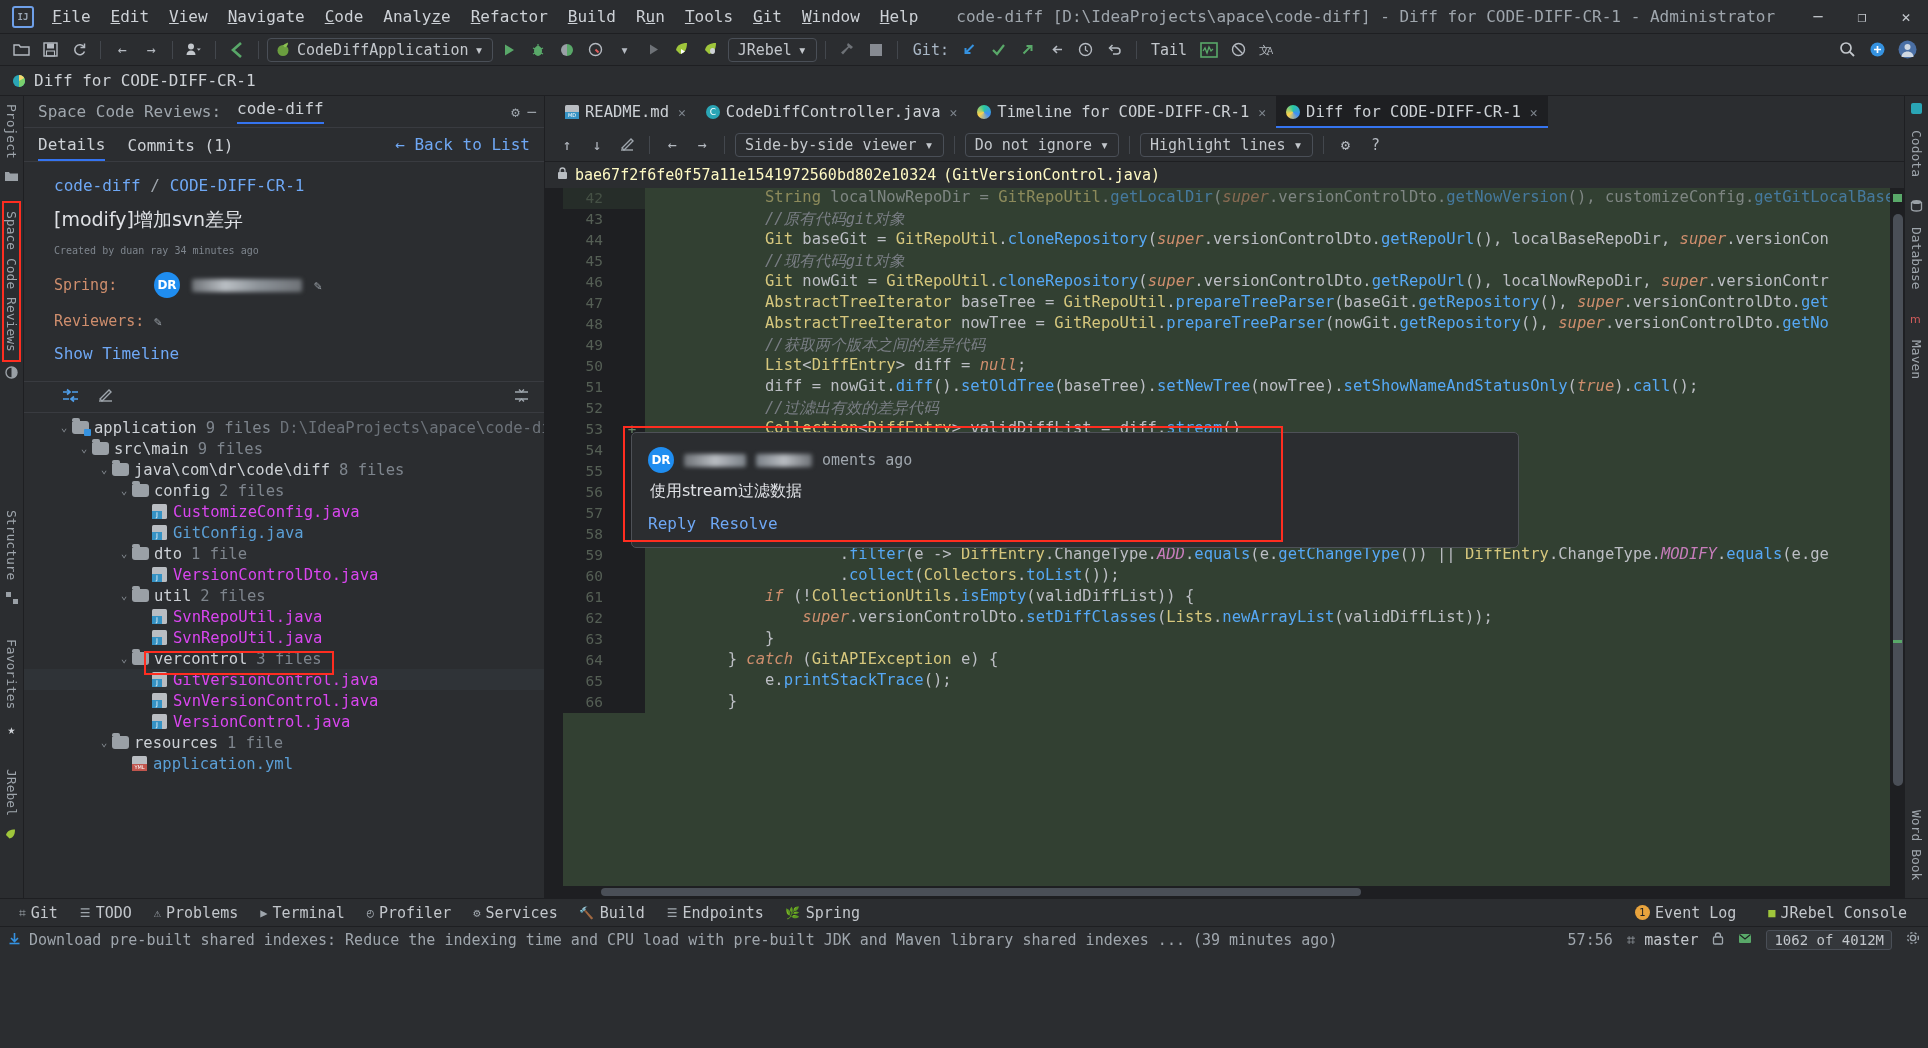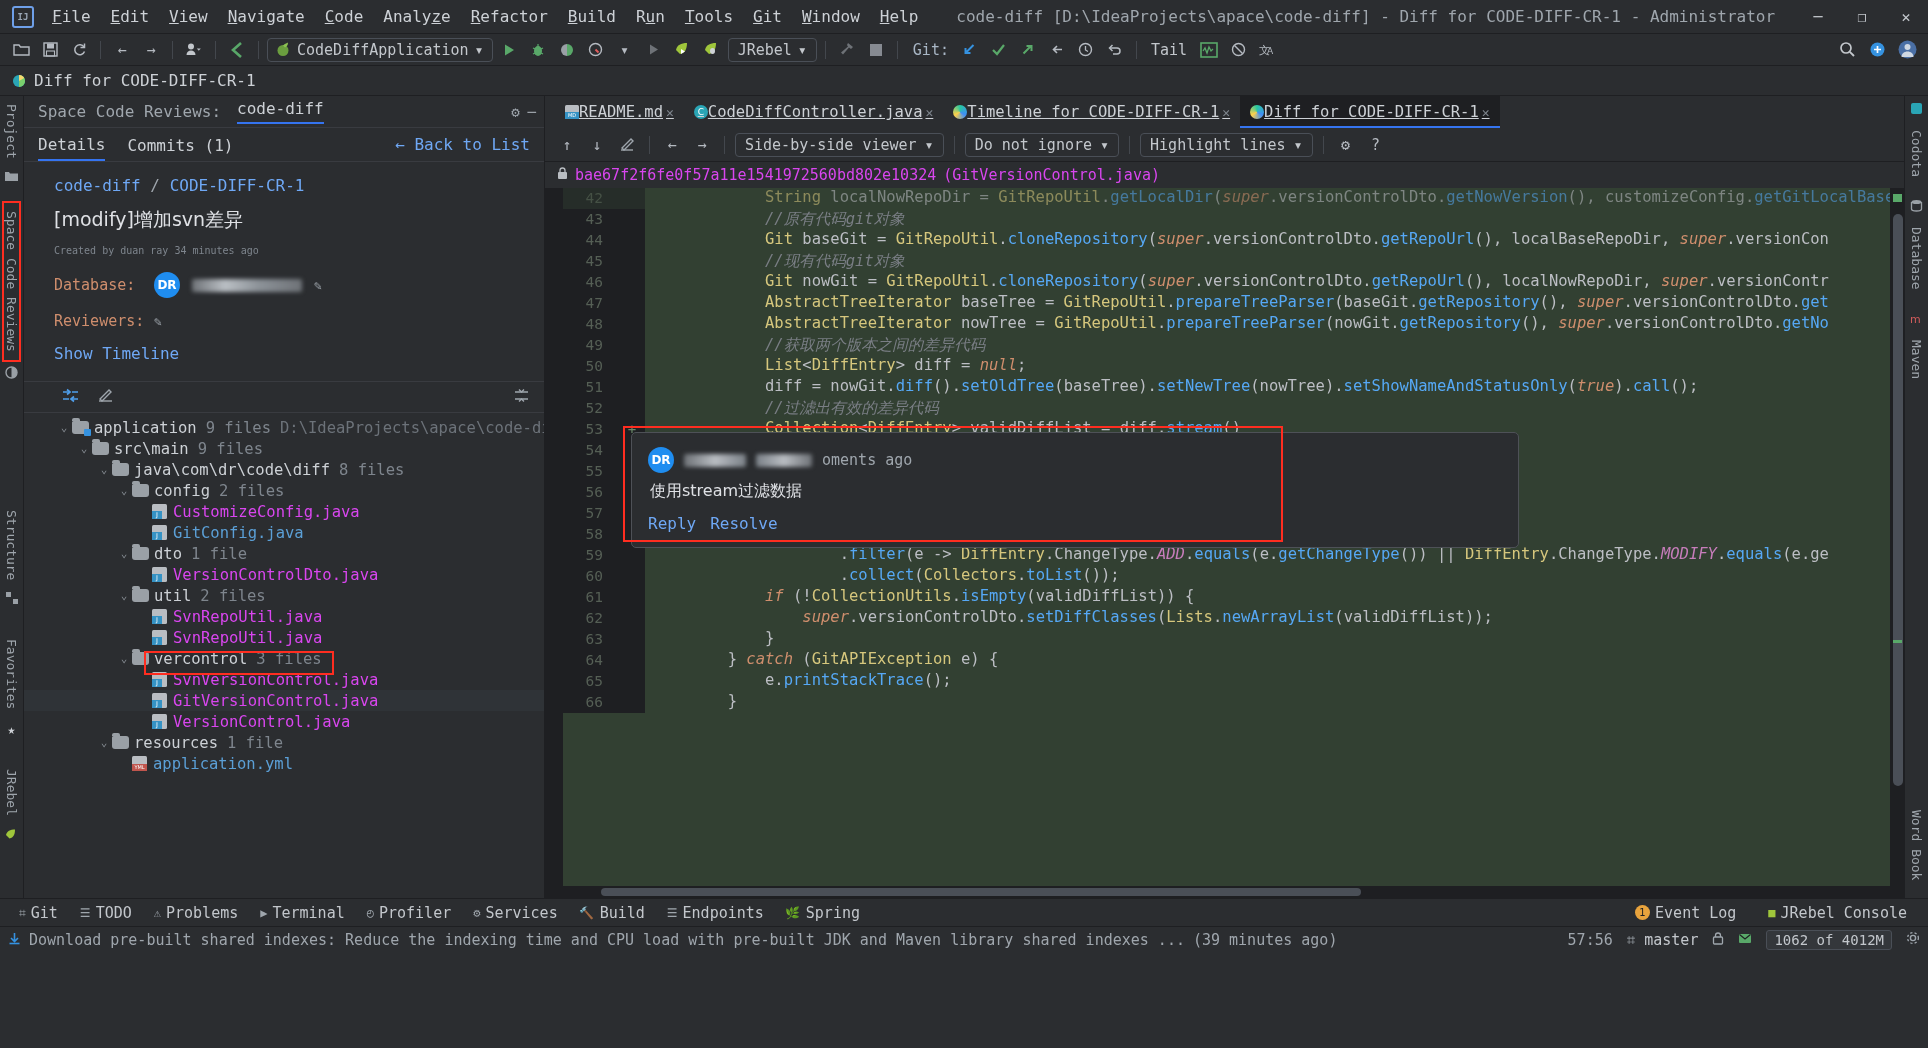--- a/index.html
+++ b/index.html
@@ -87,35 +87,35 @@
   .tname.green{color:#d946ef;}
   .tname.blue{color:#5b9fd6;}
   .tmeta{color:#7e858d;margin-left:9px;}
   .tpath{color:#6c7279;margin-left:9px;}
   .hl-box{position:absolute; border:2px solid #ff2d20; pointer-events:none;}
 
   
   .editorside{ flex:1; display:flex; flex-direction:column; min-width:0; background:#1e1f22;}
   .tabsrow{ height:32px; background:#2b2d30; display:flex; align-items:stretch; flex:none;}
   .tabpad{width:10px;}
-  .tab{ display:flex; align-items:center; padding:0 10px; font-size:15.5px; color:#cdd1d6; white-space:nowrap; position:relative;text-decoration:underline;}
+  .tab{ display:flex; align-items:center; gap:6px; padding:0 10px; font-size:15.5px; color:#cdd1d6; white-space:nowrap; position:relative;}
   .tab.active{ background:#1e1f22; }
   .tab.active:after{content:"";position:absolute;left:0;right:0;bottom:0;height:2px;background:#3574f0;}
   .tab .x{color:#7e858d;font-size:13px;margin-left:3px;}
   .ico-md{width:14px;height:14px;background:#b9bdc2;border-radius:1.5px;position:relative;flex:none;}
   .ico-md:after{content:"MD";position:absolute;left:0;bottom:0;width:14px;height:7px;background:#3592c4;color:#fff;font-size:5px;line-height:7px;text-align:center;font-family:"DejaVu Sans",sans-serif;}
   .ico-c{width:14px;height:14px;border-radius:50%;background:#2aa5b5;color:#fff;font-size:9px;display:flex;align-items:center;justify-content:center;flex:none;font-family:"DejaVu Sans",sans-serif;}
   .ico-space{width:14px;height:14px;border-radius:50%;background:conic-gradient(#27c8a0,#3f8ef7,#ffd24a,#27c8a0);flex:none;}
 
   .difftoolbar{height:34px;background:#2b2d30;display:flex;align-items:center;gap:6px;padding:0 10px;flex:none;border-bottom:1px solid #1e1f22;}
   .dt-ico{width:24px;height:22px;display:flex;align-items:center;justify-content:center;color:#b5bac1;font-size:15px;border-radius:3px;}
   .dt-sep{width:1px;height:18px;background:#43474d;margin:0 4px;}
   .dt-combo{height:24px;display:flex;align-items:center;gap:8px;padding:0 9px;border:1px solid #4a4f57;border-radius:4px;font-size:15px;color:#c3c7cc;white-space:nowrap;}
 
-  .revbar{height:26px;background:#2b2d30;display:flex;align-items:center;gap:7px;padding-left:12px;flex:none;font-size:15px;color:#d946ef;white-space:nowrap;}
+  .revbar{height:26px;background:#2b2d30;display:flex;align-items:center;gap:7px;padding-left:12px;flex:none;font-size:15px;color:#fef9c3;white-space:nowrap;}
   .lock{font-size:12px;color:#b9bdc2;}
 
   .codearea{flex:1;display:flex;min-height:0;position:relative;overflow:hidden;background:#1e1f22;}
   .gutter-add{width:18px;background:#1e1f22;flex:none;}
   .code-pane{flex:1;position:relative;overflow:hidden;background:#324032;}
   .lines{position:absolute;inset:0;}
   .cline{height:21px;display:flex;align-items:flex-start;white-space:pre;font-size:15.5px;font-family:"DejaVu Sans Mono",monospace;}
   .lnum{width:56px;flex:none;text-align:right;padding-right:16px;color:#555f55;font-size:14.5px;background:#1e1f22;height:21px;line-height:21px;}
   .lmark{width:26px;flex:none;background:#1e1f22;color:#6a8a6a;text-align:center;height:21px;line-height:21px;font-size:14px;}
   .ctext{padding-left:8px;}
@@ -424,21 +424,21 @@
       </div>
       <div class="rp-content">
         <div class="crumbs">
           <span>code-diff</span>
           <span class="sep">/</span>
           <span>CODE-DIFF-CR-1</span>
         </div>
         <div class="rp-title">[modify]增加svn差异</div>
         <div class="rp-sub">Created by duan ray 34 minutes ago</div>
         <div class="rp-field">
-          <span class="k">Database:</span>
+          <span class="k">Spring:</span>
           <span class="avatar">DR</span>
           <span class="blur"></span>
           <span class="pen">✎</span>
         </div>
         <div class="rp-field">
           <span class="k">Reviewers:</span>
           <span class="pen">✎</span>
         </div>
         <div class="rp-link">Show Timeline</div>
       </div>
@@ -526,29 +526,29 @@
             <span class="chev"></span>
             <span class="jicon"></span>
             <span class="tname green">SvnRepoUtil.java</span>
           </div>
           <div class="trow" style="padding-left: 92px;">
             <span class="chev">⌄</span>
             <span class="folder"></span>
             <span class="tname">vercontrol</span>
             <span class="tmeta">3 files</span>
           </div>
+          <div class="trow sel" style="padding-left: 112px;">
+            <span class="chev"></span>
+            <span class="jicon"></span>
+            <span class="tname green">GitVersionControl.java</span>
+          </div>
           <div class="trow" style="padding-left: 112px;">
             <span class="chev"></span>
             <span class="jicon"></span>
             <span class="tname green">SvnVersionControl.java</span>
-          </div>
-          <div class="trow sel" style="padding-left: 112px;">
-            <span class="chev"></span>
-            <span class="jicon"></span>
-            <span class="tname green">GitVersionControl.java</span>
           </div>
           <div class="trow" style="padding-left: 112px;">
             <span class="chev"></span>
             <span class="jicon"></span>
             <span class="tname green">VersionControl.java</span>
           </div>
           <div class="trow" style="padding-left: 72px;">
             <span class="chev">⌄</span>
             <span class="folder"></span>
             <span class="tname">resources</span>

